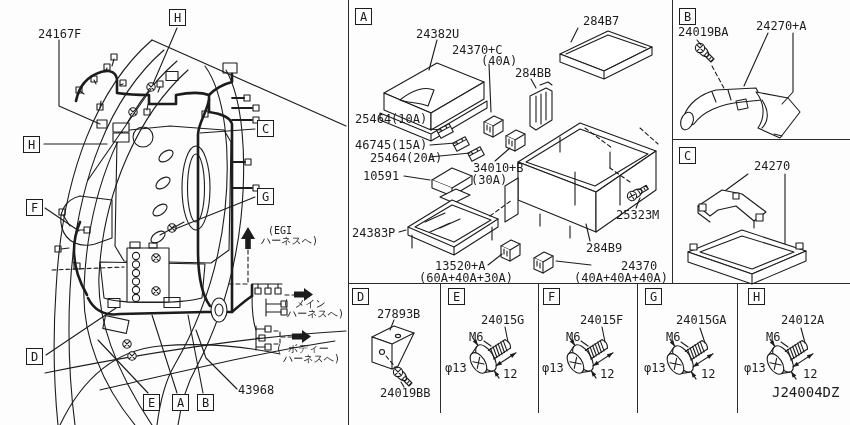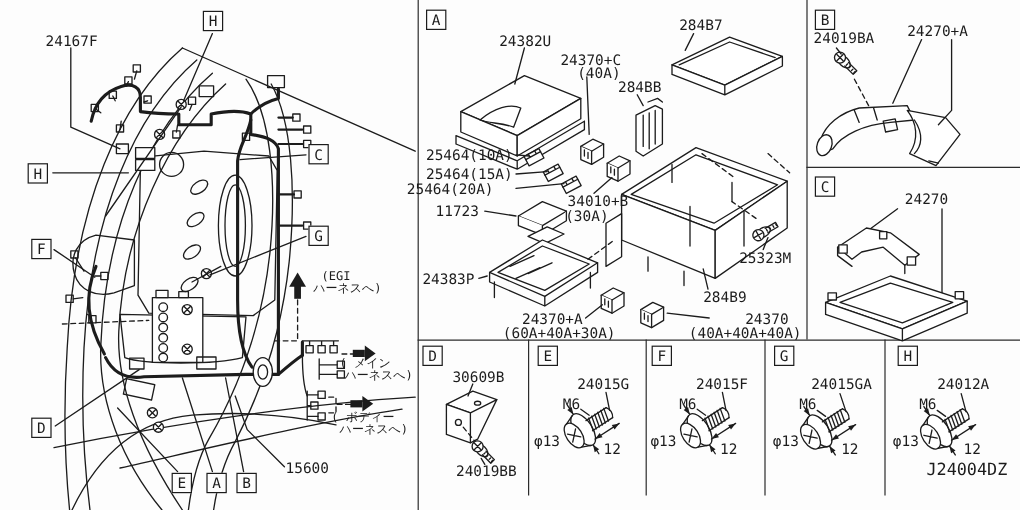--- a/index.html
+++ b/index.html
@@ -333,51 +333,51 @@
 <div class="co" style="left:355px;top:8px">A</div>
 <div class="co" style="left:679px;top:8px">B</div>
 <div class="co" style="left:679px;top:147px">C</div>
 <div class="co" style="left:352px;top:288px">D</div>
 <div class="co" style="left:448px;top:288px">E</div>
 <div class="co" style="left:543px;top:288px">F</div>
 <div class="co" style="left:645px;top:288px">G</div>
 <div class="co" style="left:748px;top:288px">H</div>
 
 <span class="lbl" style="left:38px;top:28px">24167F</span>
-<span class="lbl" style="left:238px;top:384px">15600</span>
+<span class="lbl" style="left:238px;top:384px">43968</span>
 <span class="lbl sm" style="left:268px;top:226px">(EGI</span>
 <span class="lbl sm" style="left:261px;top:236px">ハーネスへ)</span>
 <span class="lbl sm" style="left:283px;top:299px">( メイン</span>
 <span class="lbl sm" style="left:287px;top:309px">ハーネスへ)</span>
 <span class="lbl sm" style="left:276px;top:344px">( ボディー</span>
 <span class="lbl sm" style="left:283px;top:354px">ハーネスへ)</span>
 
 <span class="lbl" style="left:416px;top:28px">24382U</span>
-<span class="lbl" style="left:467px;top:44px">24370+C</span>
+<span class="lbl" style="left:452px;top:44px">24370+C</span>
 <span class="lbl" style="left:481px;top:55px">(40A)</span>
-<span class="lbl" style="left:566px;top:15px">284B7</span>
+<span class="lbl" style="left:583px;top:15px">284B7</span>
 <span class="lbl" style="left:515px;top:67px">284BB</span>
-<span class="lbl" style="left:355px;top:123px">25464(10A)</span>
-<span class="lbl" style="left:355px;top:139px">25464(15A)</span>
-<span class="lbl" style="left:339px;top:152px">25464(20A)</span>
-<span class="lbl" style="left:363px;top:170px">11723</span>
+<span class="lbl" style="left:355px;top:113px">25464(10A)</span>
+<span class="lbl" style="left:355px;top:139px">46745(15A)</span>
+<span class="lbl" style="left:370px;top:152px">25464(20A)</span>
+<span class="lbl" style="left:363px;top:170px">10591</span>
 <span class="lbl" style="left:473px;top:162px">34010+B</span>
 <span class="lbl" style="left:471px;top:174px">(30A)</span>
 <span class="lbl" style="left:352px;top:227px">24383P</span>
 <span class="lbl" style="left:616px;top:209px">25323M</span>
 <span class="lbl" style="left:586px;top:242px">284B9</span>
-<span class="lbl" style="left:435px;top:260px">24370+A</span>
+<span class="lbl" style="left:435px;top:260px">13520+A</span>
 <span class="lbl" style="left:419px;top:272px">(60A+40A+30A)</span>
 <span class="lbl" style="left:621px;top:260px">24370</span>
 <span class="lbl" style="left:574px;top:272px">(40A+40A+40A)</span>
 
 <span class="lbl" style="left:678px;top:26px">24019BA</span>
 <span class="lbl" style="left:756px;top:20px">24270+A</span>
 <span class="lbl" style="left:754px;top:160px">24270</span>
-<span class="lbl" style="left:377px;top:308px">30609B</span>
+<span class="lbl" style="left:377px;top:308px">27893B</span>
 <span class="lbl" style="left:380px;top:387px">24019BB</span>
 
 <span class="lbl" style="left:481px;top:314px">24015G</span>
 <span class="lbl" style="left:469px;top:331px">M6</span>
 <span class="lbl" style="left:445px;top:362px">φ13</span>
 <span class="lbl" style="left:503px;top:368px">12</span>
 
 <span class="lbl" style="left:580px;top:314px">24015F</span>
 <span class="lbl" style="left:566px;top:331px">M6</span>
 <span class="lbl" style="left:542px;top:362px">φ13</span>

